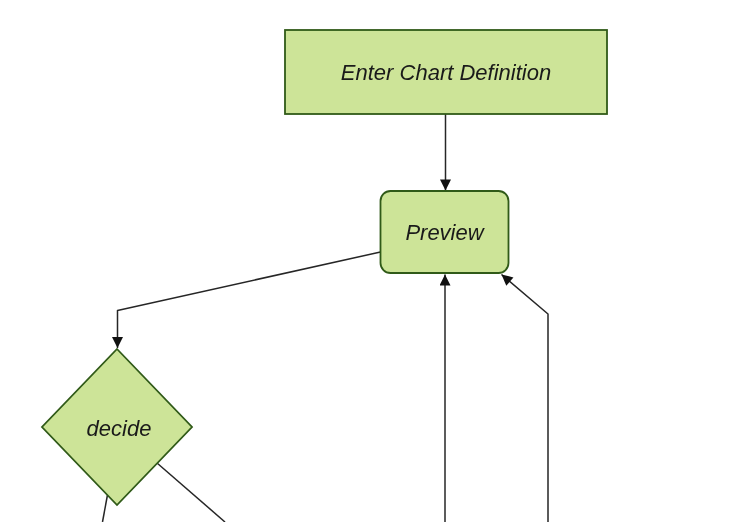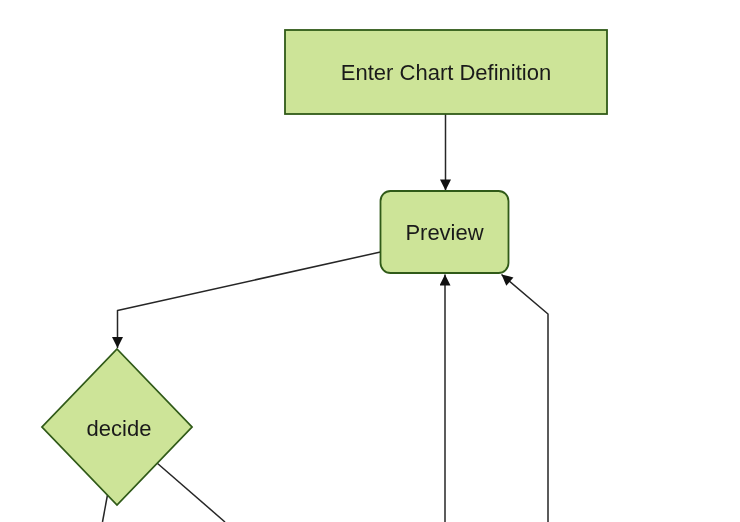--- a/index.html
+++ b/index.html
@@ -6,20 +6,21 @@
     margin: 0;
     padding: 0;
     background: var(--canvas-bg, #ffffff);
   }
   .stage {
     position: relative;
     width: 740px;
     height: 522px;
     overflow: hidden;
     background: var(--canvas-bg, #ffffff);
+    font-style: italic;
   }
   svg.flowchart {
     display: block;
     width: 740px;
     height: 522px;
   }
   .node-shape {
     fill: var(--node-fill, #cde498);
     stroke: var(--node-stroke, #305a18);
     stroke-width: 1.8;

